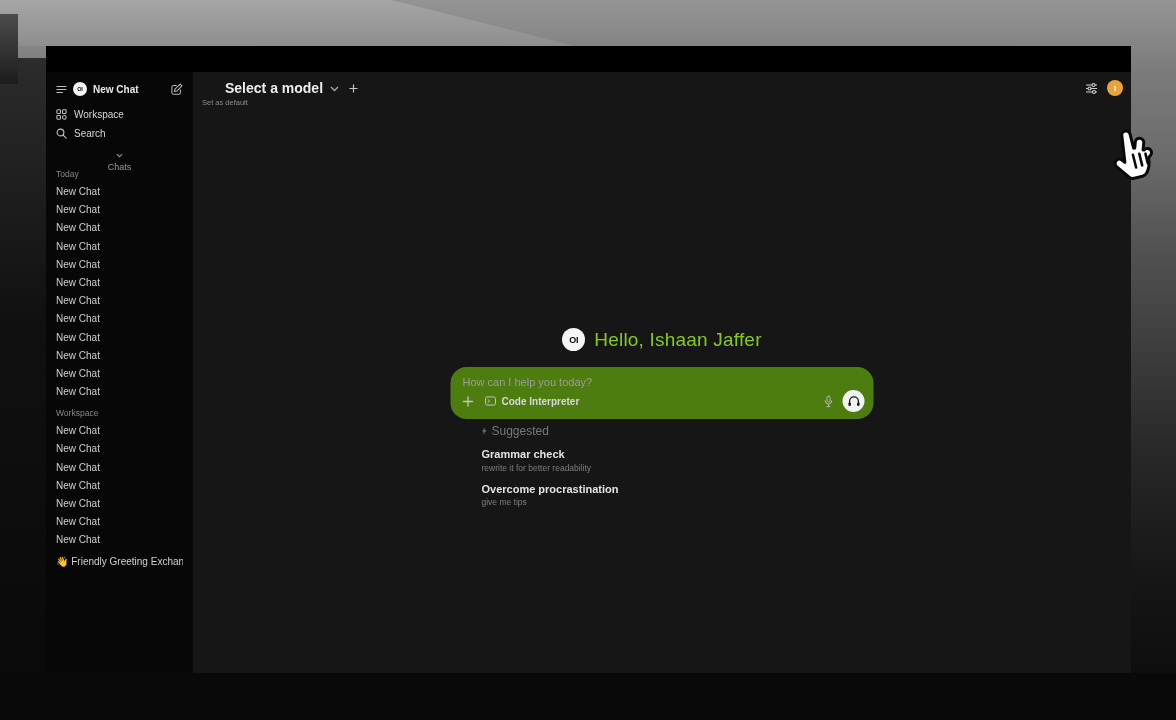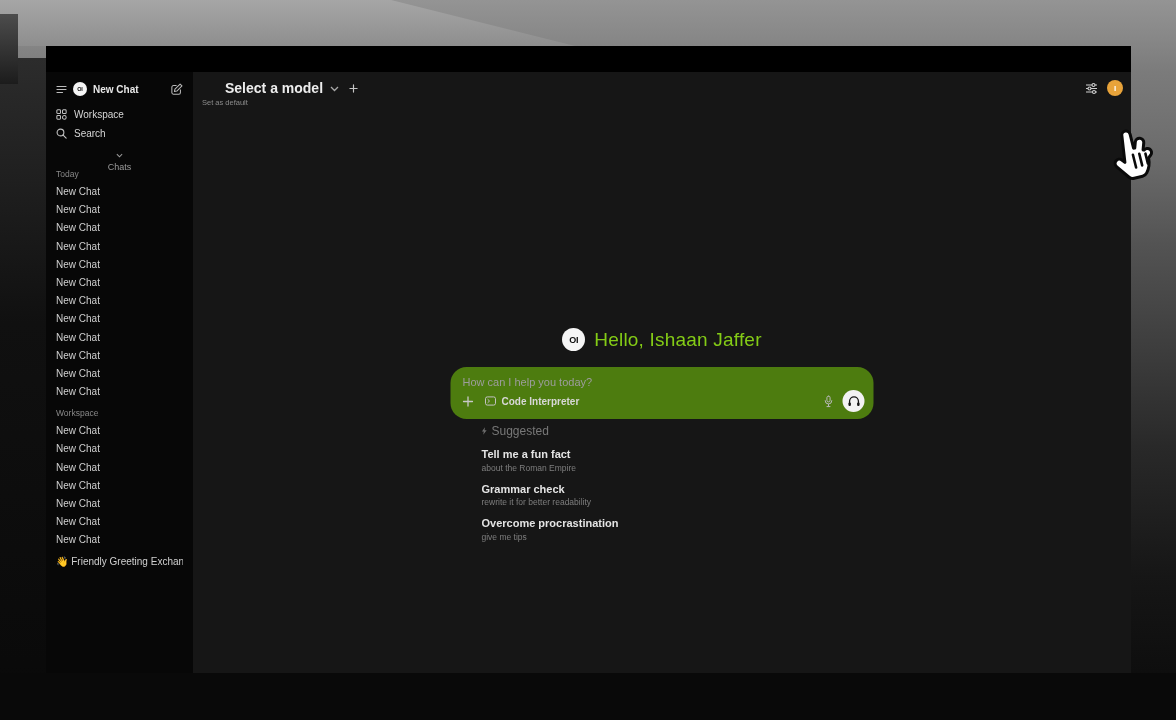--- a/index.html
+++ b/index.html
@@ -254,24 +254,20 @@
           <div class="sg-label">
             <span class="ic">
               <svg width="6" height="8" viewBox="0 0 7 9">
                   <path d="M4 0L0.5 5h2.2L2 9l4-5.4H3.6z" fill="#6e6e6e"></path>
                 </svg>
             </span>
             <span>Suggested</span>
           </div>
           <div>
 
-              <div class="sg-item">
-                <div class="sg-title">Tell me a fun fact</div>
-                <div class="sg-sub">about the Roman Empire</div>
-              </div>
 
               <div class="sg-item">
                 <div class="sg-title">Grammar check</div>
                 <div class="sg-sub">rewrite it for better readability</div>
               </div>
 
               <div class="sg-item">
                 <div class="sg-title">Overcome procrastination</div>
                 <div class="sg-sub">give me tips</div>
               </div>

